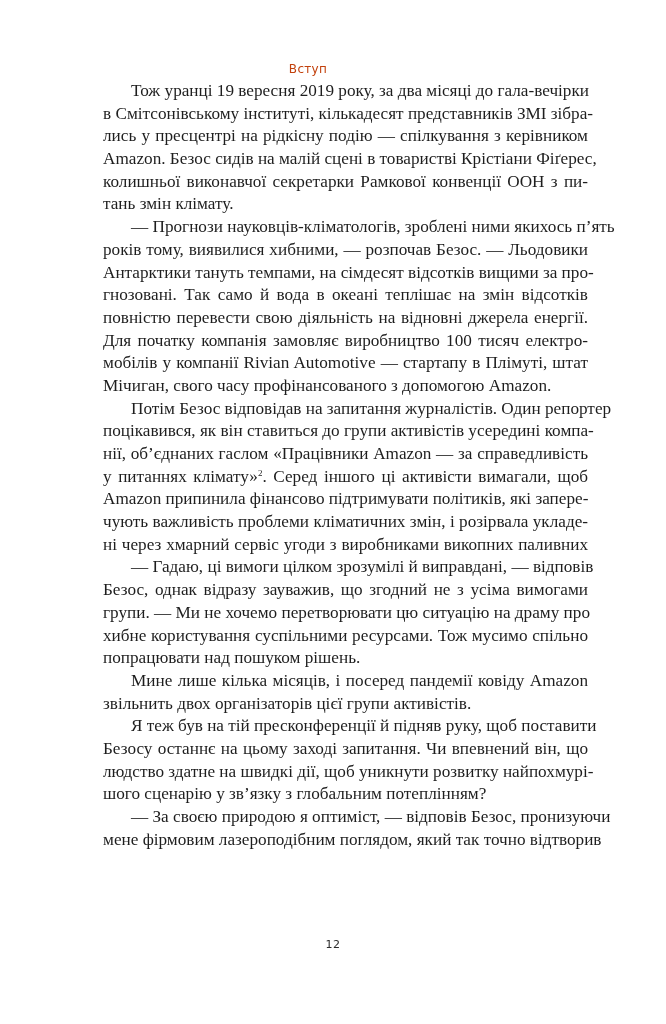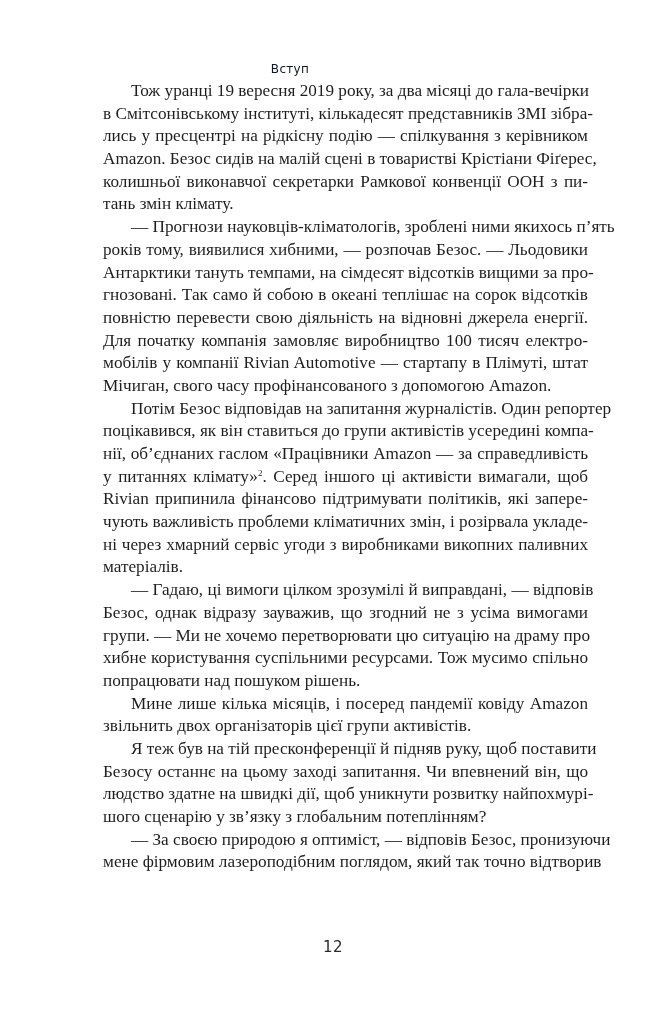--- a/index.html
+++ b/index.html
@@ -16,21 +16,22 @@
     }
     .running-head {
       position: absolute;
       top: 62px;
       left: 0;
       width: 580px;
       text-align: center;
       font-family: "DejaVu Sans", sans-serif;
       font-size: 12px;
       letter-spacing: 0.3px;
-      color: #0f172a;
+      color: #c2410c;
+      padding-left: 18px;
     }
     .text-block {
       position: absolute;
       top: 80px;
       left: 103px;
       width: 485px;
     }
     .line {
       font-family: "Liberation Serif", "DejaVu Serif", serif;
       font-size: 17.2px;
@@ -43,54 +44,53 @@
     }
     .line.indent { padding-left: 28px; }
     .line.last { text-align-last: left; }
     .folio {
       position: absolute;
       top: 938px;
       left: 0;
       width: 666px;
       text-align: center;
       font-family: "DejaVu Sans", sans-serif;
-      font-size: 15px;
+      font-size: 11px;
       color: #2a2a2a;
       letter-spacing: 0.5px;
     }
     sup { font-size: 9px; line-height: 0; vertical-align: 6px; }
   </style>
 </head>
 <body>
 
 <div class="running-head">Вступ</div>
 
 <div class="text-block" id="text-block">
     <div class="line indent">Тож уранці 19 вересня 2019 року, за два місяці до гала-вечірки</div>
     <div class="line">в Смітсонівському інституті, кількадесят представників ЗМІ зібра-</div>
     <div class="line">лись у пресцентрі на рідкісну подію — спілкування з керівником</div>
     <div class="line">Amazon. Безос сидів на малій сцені в товаристві Крістіани Фіґерес,</div>
     <div class="line">колишньої виконавчої секретарки Рамкової конвенції ООН з пи-</div>
     <div class="line last">тань змін клімату.</div>
     <div class="line indent">— Прогнози науковців-кліматологів, зроблені ними якихось п’ять</div>
     <div class="line">років тому, виявилися хибними, — розпочав Безос. — Льодовики</div>
     <div class="line">Антарктики тануть темпами, на сімдесят відсотків вищими за про-</div>
-    <div class="line">гнозовані. Так само й собою в океані теплішає на сорок відсотків</div>
+    <div class="line">гнозовані. Так само й вода в океані теплішає на змін відсотків</div>
     <div class="line">повністю перевести свою діяльність на відновні джерела енергії.</div>
     <div class="line">Для початку компанія замовляє виробництво 100 тисяч електро-</div>
     <div class="line">мобілів у компанії Rivian Automotive — стартапу в Плімуті, штат</div>
     <div class="line last">Мічиган, свого часу профінансованого з допомогою Amazon.</div>
     <div class="line indent">Потім Безос відповідав на запитання журналістів. Один репортер</div>
     <div class="line">поцікавився, як він ставиться до групи активістів усередині компа-</div>
     <div class="line">нії, об’єднаних гаслом «Працівники Amazon — за справедливість</div>
     <div class="line">у питаннях клімату»<sup>2</sup>. Серед іншого ці активісти вимагали, щоб</div>
-    <div class="line">Rivian припинила фінансово підтримувати політиків, які запере-</div>
+    <div class="line">Amazon припинила фінансово підтримувати політиків, які запере-</div>
     <div class="line">чують важливість проблеми кліматичних змін, і розірвала укладе-</div>
     <div class="line">ні через хмарний сервіс угоди з виробниками викопних паливних</div>
-    <div class="line last">матеріалів.</div>
     <div class="line indent">— Гадаю, ці вимоги цілком зрозумілі й виправдані, — відповів</div>
     <div class="line">Безос, однак відразу зауважив, що згодний не з усіма вимогами</div>
     <div class="line">групи. — Ми не хочемо перетворювати цю ситуацію на драму про</div>
     <div class="line">хибне користування суспільними ресурсами. Тож мусимо спільно</div>
     <div class="line last">попрацювати над пошуком рішень.</div>
     <div class="line indent">Мине лише кілька місяців, і посеред пандемії ковіду Amazon</div>
     <div class="line last">звільнить двох організаторів цієї групи активістів.</div>
     <div class="line indent">Я теж був на тій пресконференції й підняв руку, щоб поставити</div>
     <div class="line">Безосу останнє на цьому заході запитання. Чи впевнений він, що</div>
     <div class="line">людство здатне на швидкі дії, щоб уникнути розвитку найпохмурі-</div>

